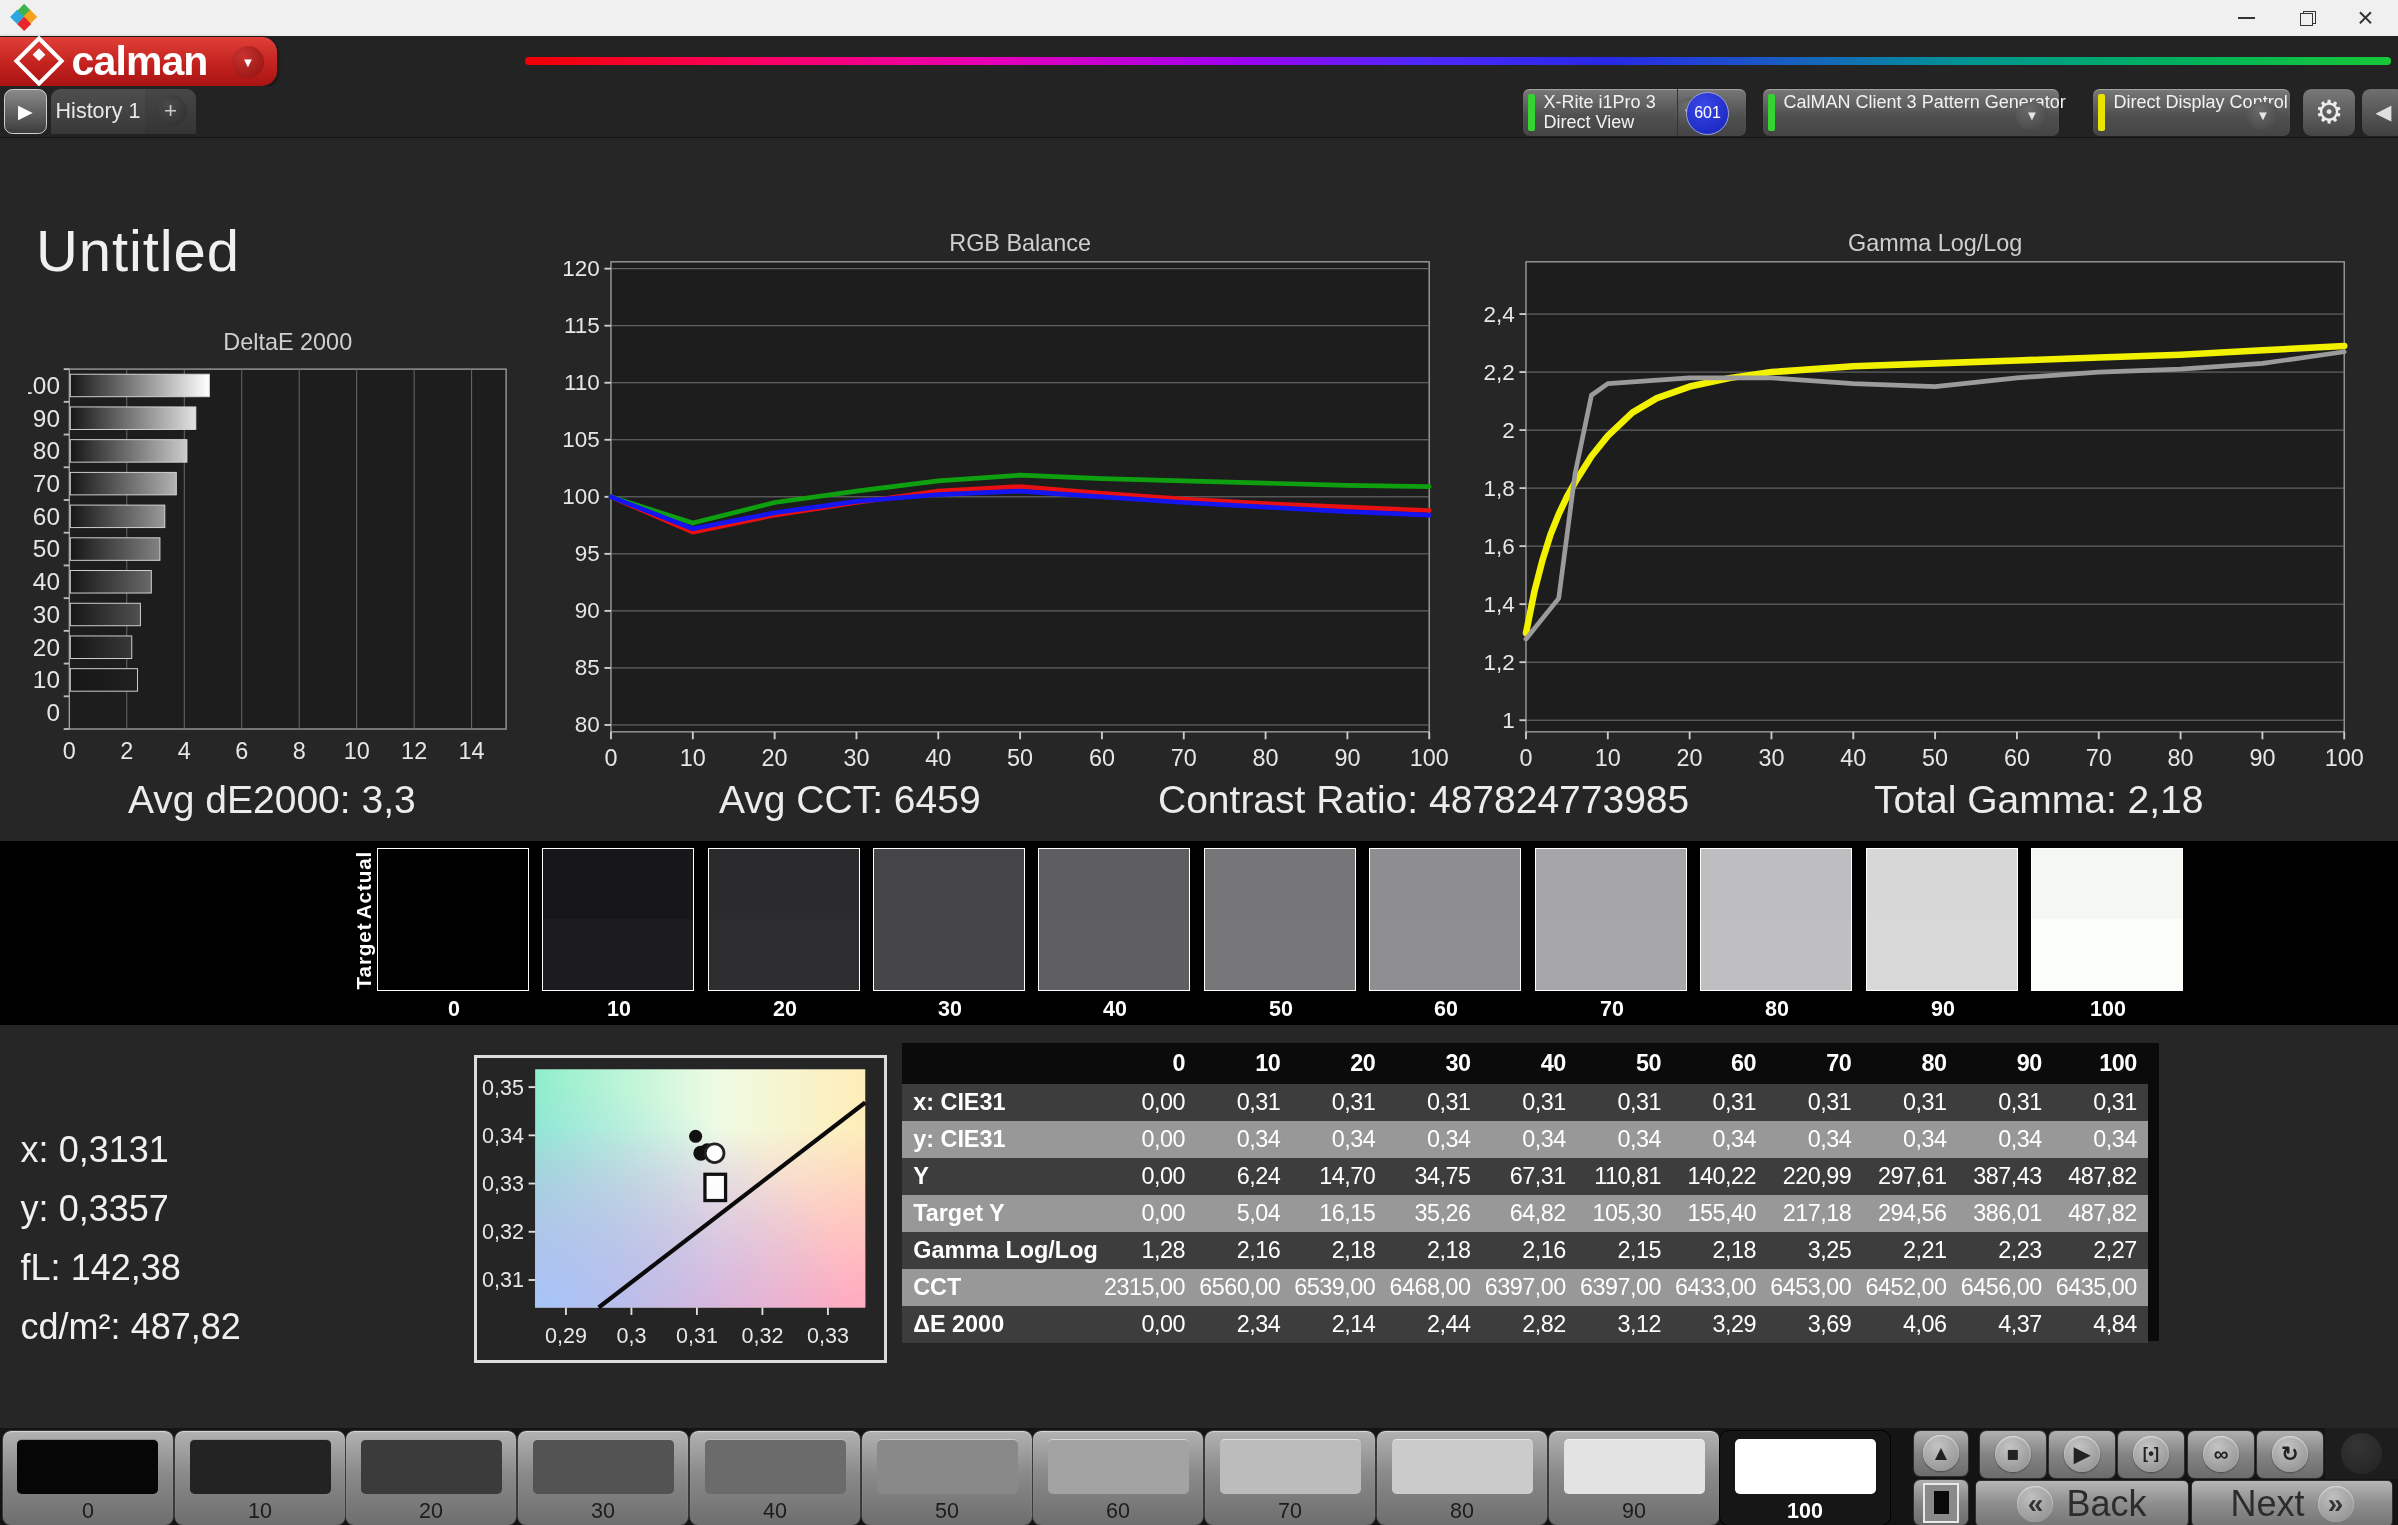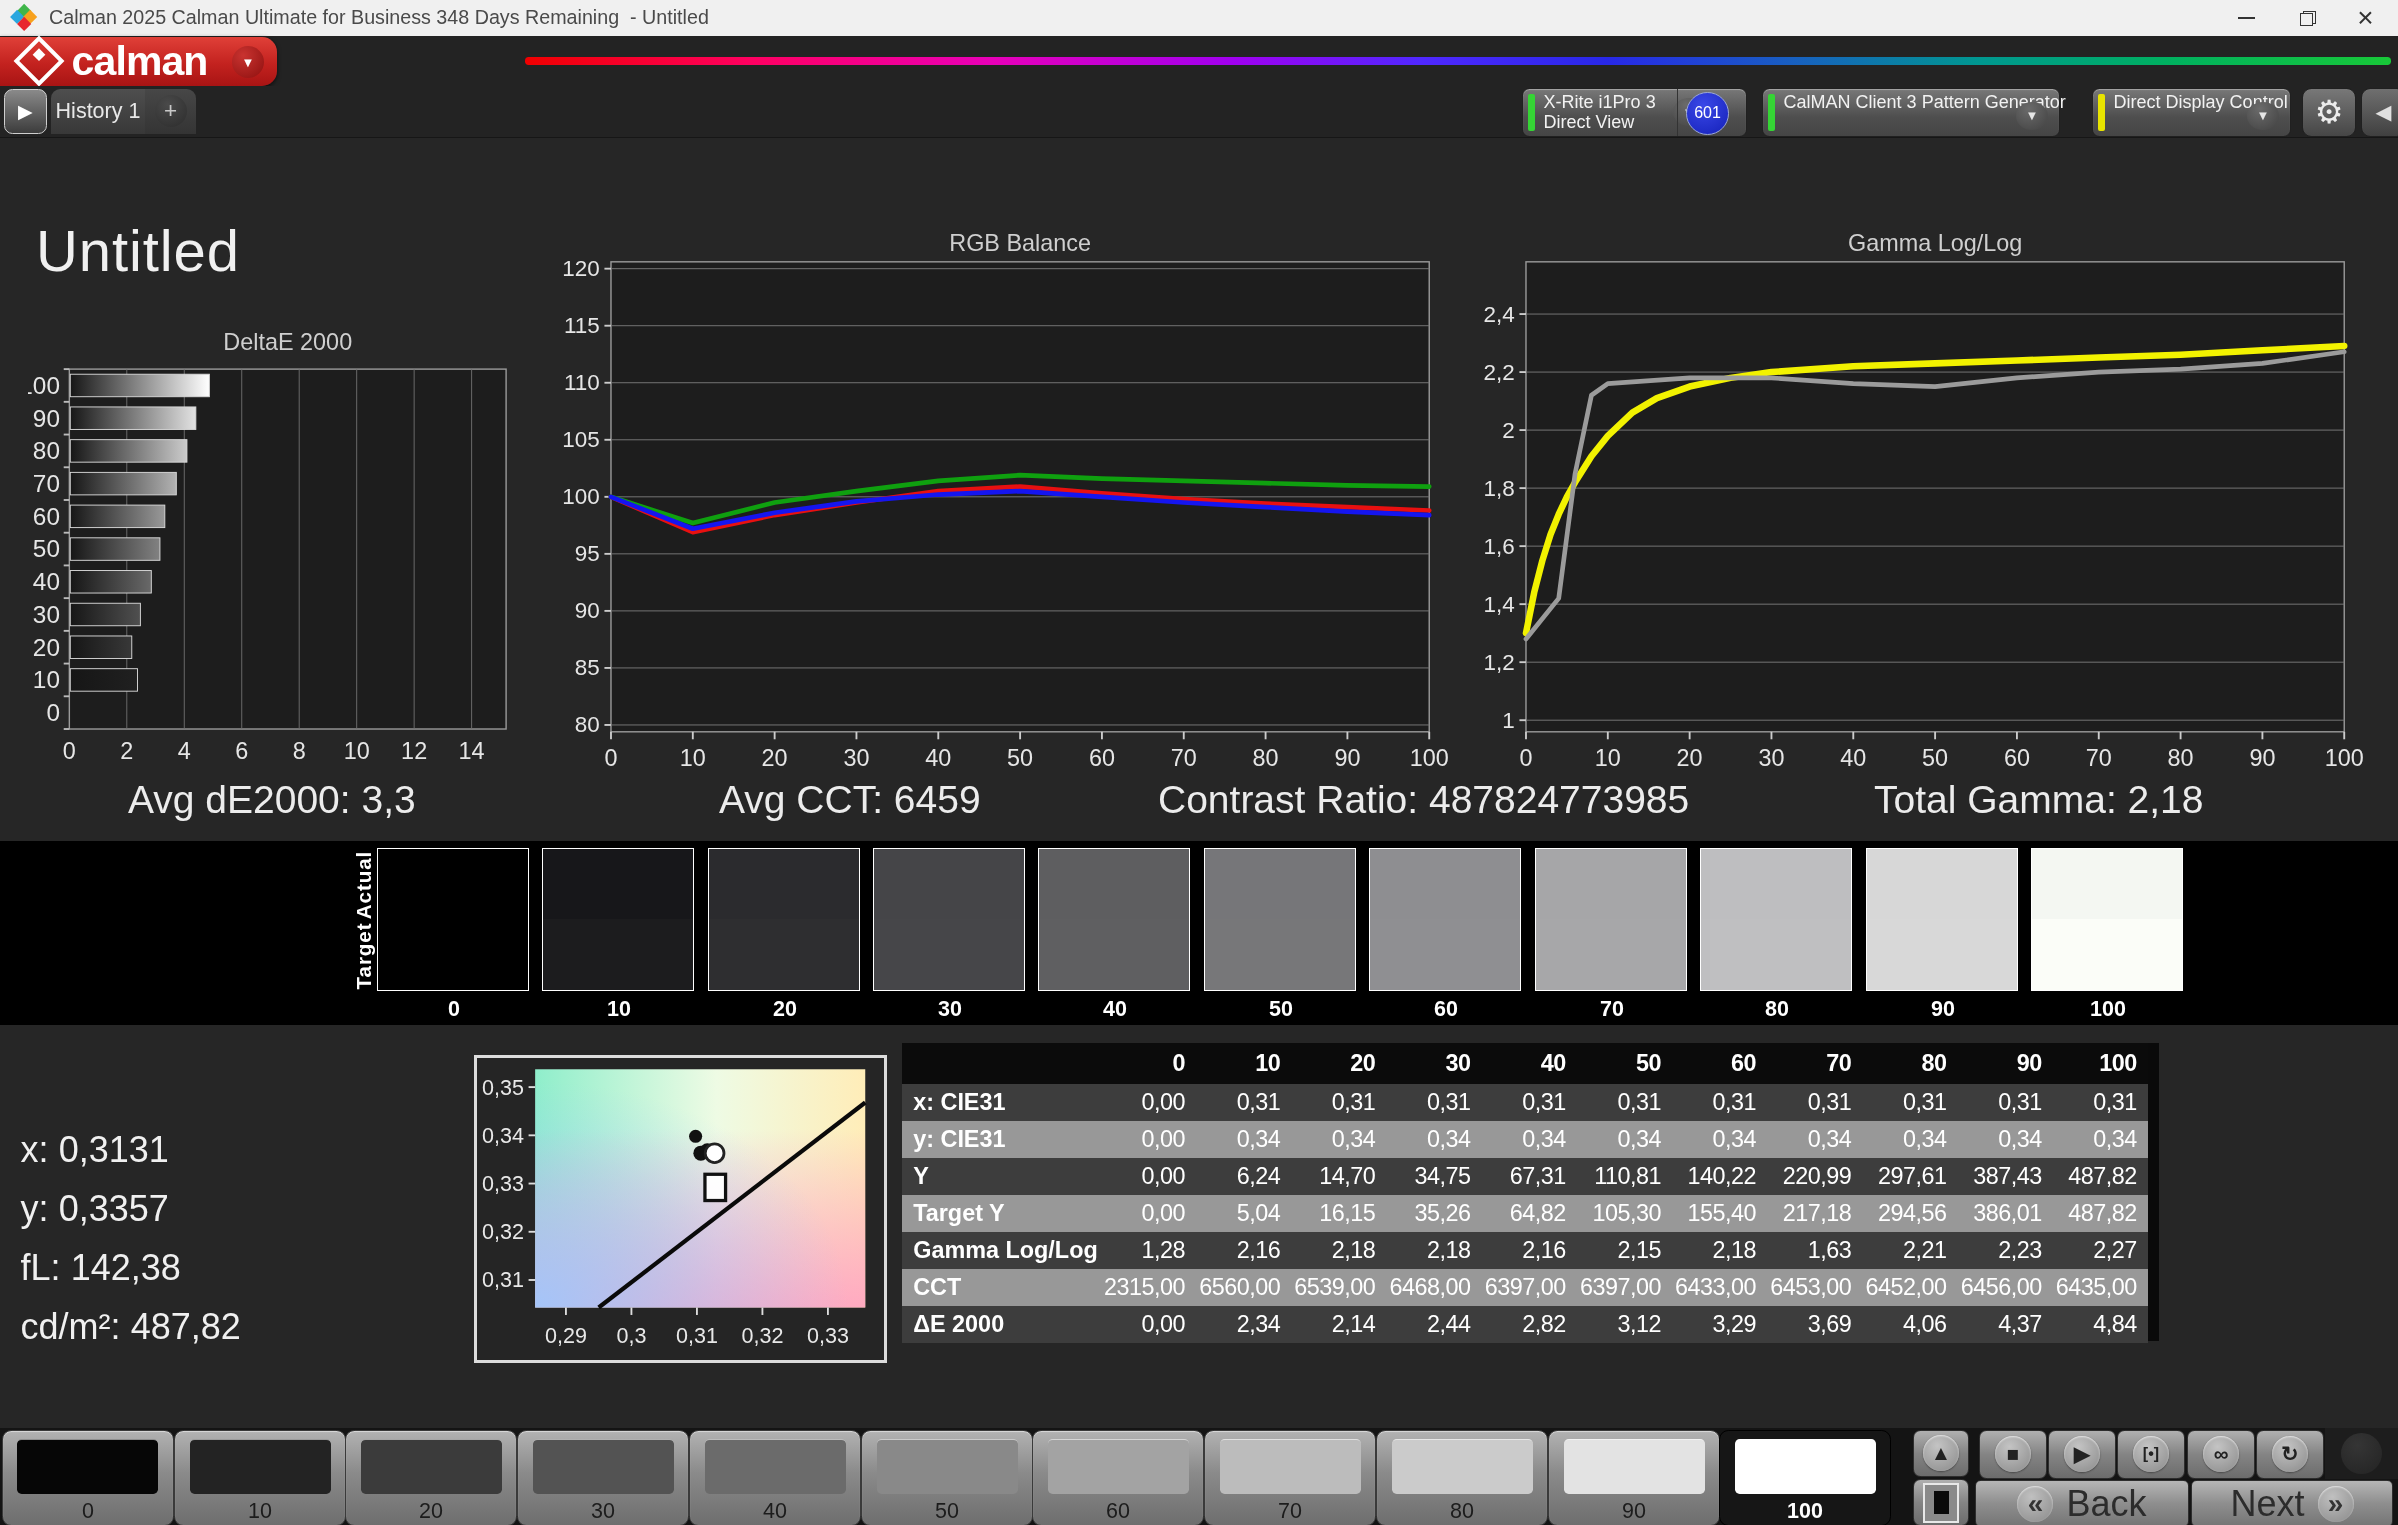--- a/index.html
+++ b/index.html
@@ -126,21 +126,20 @@
 
 <div id="root">
 
   <div class="titlebar">
     <div class="title-icon">
       <div class="ti-d ti-top"></div>
         <div class="ti-d ti-left"></div>
         <div class="ti-d ti-right"></div>
         <div class="ti-d ti-bot"></div>
     </div>
-    <div class="title-text">Calman 2025 Calman Ultimate for Business 348 Days Remaining  - Untitled</div>
     <div class="win-btn wb-min">
         <div class="dash"></div>
       </div>
     <div class="win-btn wb-res">
       <div class="res-outer">
           <div class="res-f"></div>
           <div class="res-b"></div>
         </div>
     </div>
     <div class="win-btn wb-close">
@@ -608,21 +607,21 @@
       </div>
       <div class="t-row row-dark">
         <div class="t-label">Gamma Log/Log</div>
         <div class="t-cell">1,28</div>
         <div class="t-cell">2,16</div>
         <div class="t-cell">2,18</div>
         <div class="t-cell">2,18</div>
         <div class="t-cell">2,16</div>
         <div class="t-cell">2,15</div>
         <div class="t-cell">2,18</div>
-        <div class="t-cell">1,63</div>
+        <div class="t-cell">3,25</div>
         <div class="t-cell">2,21</div>
         <div class="t-cell">2,23</div>
         <div class="t-cell">2,27</div>
       </div>
       <div class="t-row row-light">
         <div class="t-label">CCT</div>
         <div class="t-cell">2315,00</div>
         <div class="t-cell">6560,00</div>
         <div class="t-cell">6539,00</div>
         <div class="t-cell">6468,00</div>

